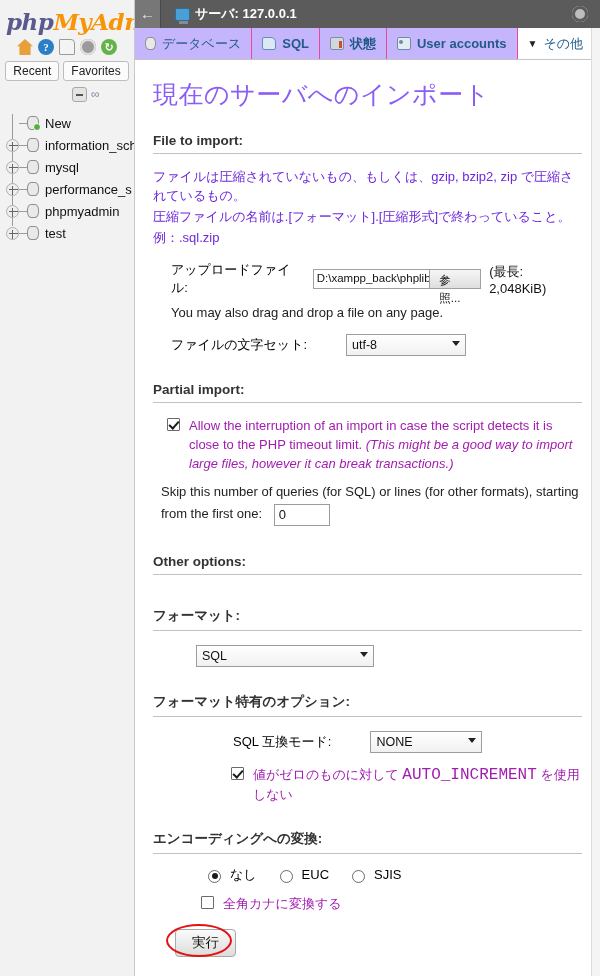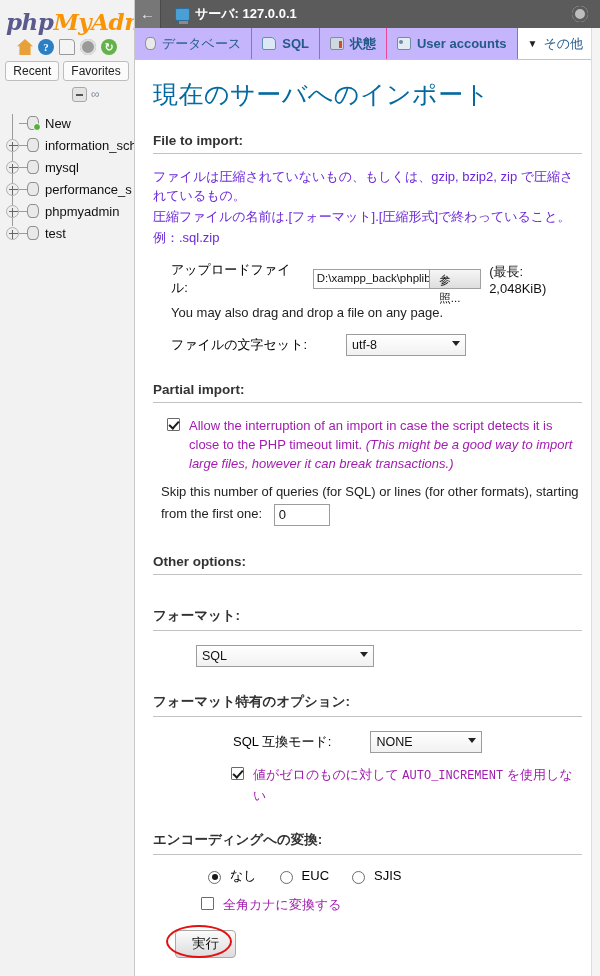--- a/index.html
+++ b/index.html
@@ -152,21 +152,21 @@
   .ti-db { background:#e9e9e9;border:1px solid #8f8f8f;border-radius:4px/6px;width:11px;height:13px;}
   .ti-sql{ background:#dce9f5;border:1px solid #5f8fb5;border-radius:2px 5px 2px 2px;}
   .ti-status{ background:#cfd8de;border:1px solid #7f8f9a; position:relative;}
   .ti-status:after{content:"";position:absolute;right:1px;bottom:1px;width:3px;height:7px;background:#d04a2c;}
   .ti-users{ background:#e4ecf3;border:1px solid #6e8ca6; position:relative;}
   .ti-users:after{content:"";position:absolute;left:1px;top:2px;width:4px;height:4px;border-radius:50%;background:#6e8ca6;}
   .chev { font-size:10px; color:#222; }
 
   .content { padding:12px 18px 0 18px; }
   h1.page-title {
-    font-size:25px; font-weight:normal; color:#0369a1;
+    font-size:25px; font-weight:normal; color:#8b5cf6;
     margin:6px 0 22px 0; letter-spacing:0.5px;
   }
   h2.sect {
     font-size:13.5px; font-weight:bold; color:#333;
     margin:0 0 2px 0; padding-bottom:5px;
     border-bottom:1px solid #c2c2c2;
   }
   .para { font-size:13px; line-height:19px; color:#6d28d9; margin:13px 0 0 0; }
   .bold { font-weight:normal; }
 
@@ -224,21 +224,21 @@
   .cbtext { font-size:13px; line-height:19px; color:#a21caf; }
   .it { font-style:italic; }
 
   .numline { font-size:13px; line-height:22px; color:#222; margin:8px 0 0 8px; }
   input.num {
     border:1px solid #9c9c9c; background:#fff; width:56px; height:22px;
     font-size:13px; padding:1px 4px; color:#111; vertical-align:middle;
     margin-left:8px; font-family:"Liberation Sans",sans-serif;
   }
 
-  .mono { font-family:"Liberation Mono","DejaVu Sans Mono",monospace; font-size:12px; }
+  .mono { font-family:"Liberation Mono","DejaVu Sans Mono",monospace; font-size:16px; }
 
   .radios { display:flex; align-items:center; gap:6px; margin:12px 0 0 50px; font-size:13px; }
   input.rb {
     -webkit-appearance:none; appearance:none;
     width:13px;height:13px;border:1px solid #6a6a6a;background:#fff;border-radius:50%;
     position:relative; flex:0 0 auto;
   }
   input.rb:checked:after{
     content:""; position:absolute; left:2.5px; top:2.5px; width:6px;height:6px;
     border-radius:50%; background:#1a1a1a;

